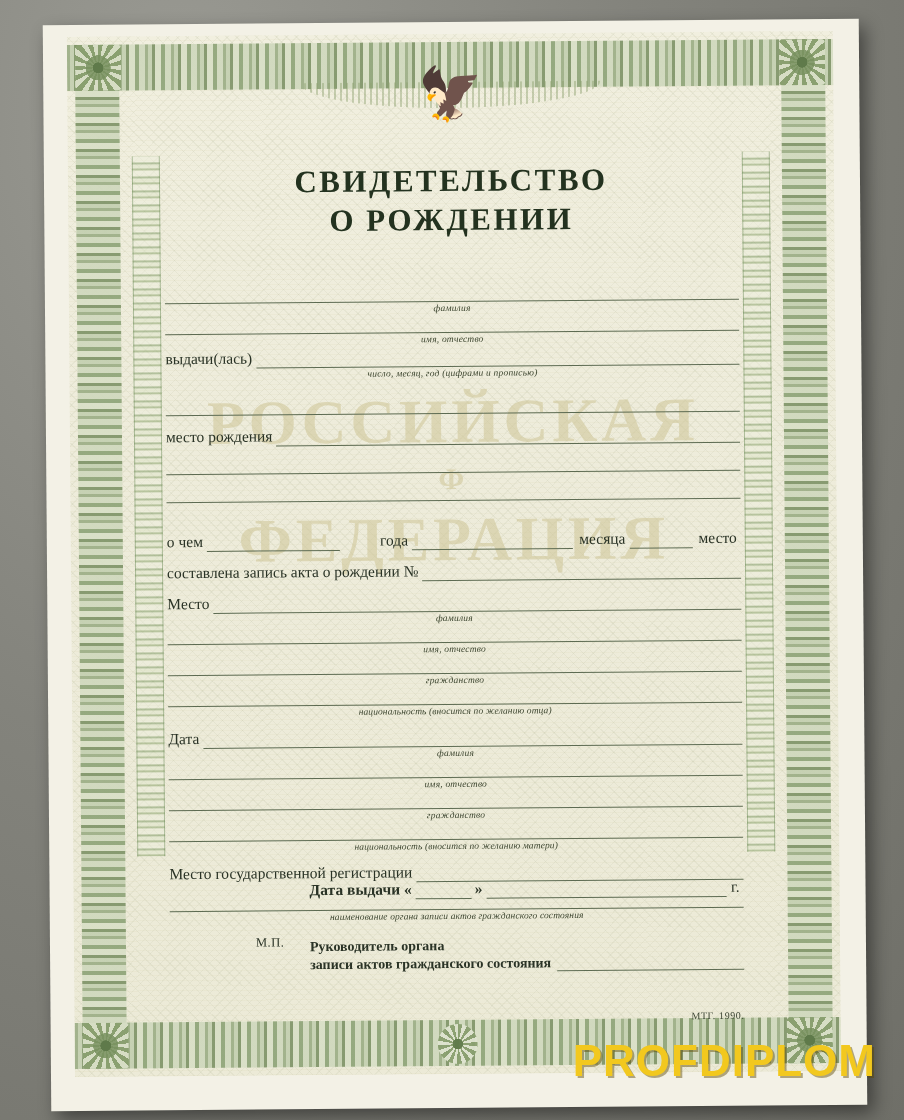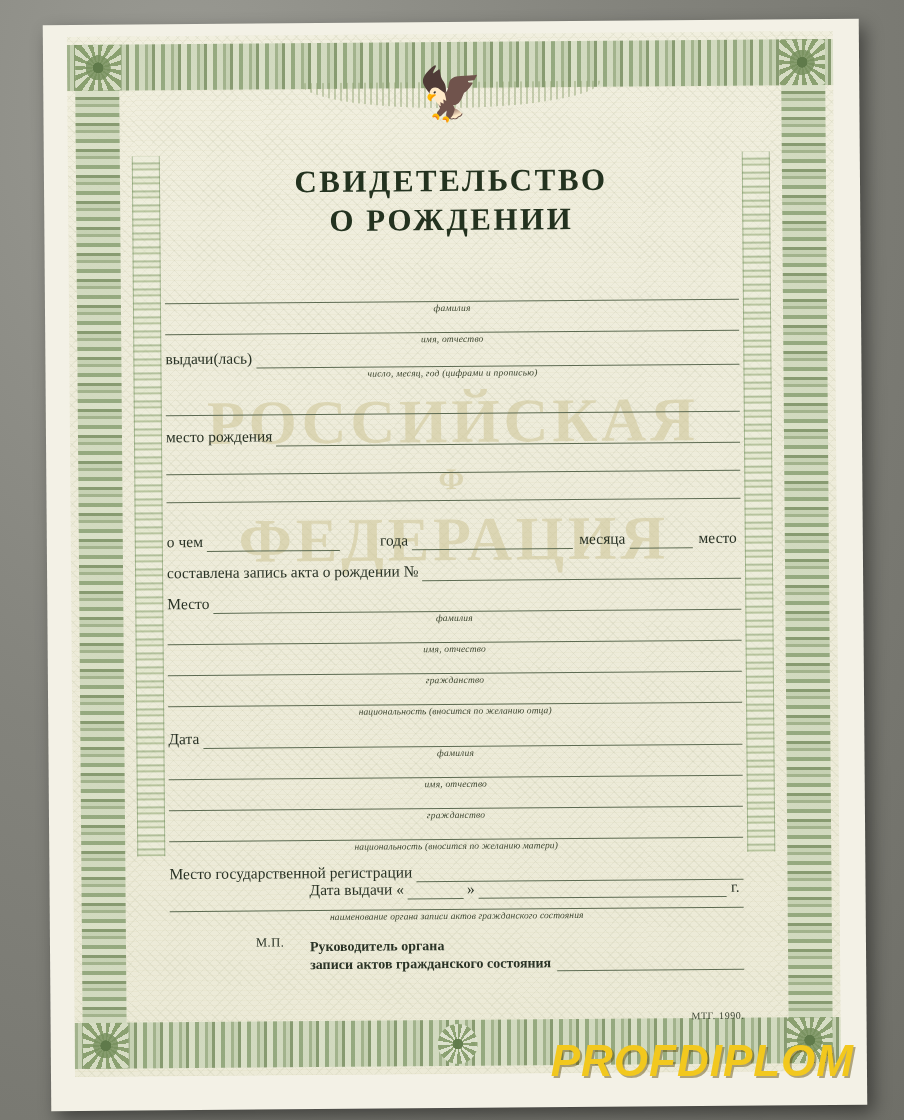--- a/index.html
+++ b/index.html
@@ -223,21 +223,21 @@
     left: 96px;
     right: 96px;
     top: 846px;
     color: #2a3326;
   }
   .issue-row {
     display: flex;
     align-items: flex-end;
     padding-left: 140px;
   }
-  .issue-row .lbl { font-size: 15.5px; font-weight: normal; }
+  .issue-row .lbl { font-size: 15.5px; font-weight: bold; }
   .mp {
     position: absolute;
     left: 86px;
     top: 54px;
     font-size: 12.5px;
     letter-spacing: .5px;
   }
   .signer {
     display: flex;
     align-items: flex-end;
@@ -256,25 +256,24 @@
     right: 96px;
     top: 978px;
     font-size: 10px;
     letter-spacing: .6px;
     color: #3b4432;
   }
 
   
   #logo {
     position: absolute;
-    right: 50px;
+    right: 28px;
     bottom: 34px;
     font-family: "Liberation Sans", sans-serif;
     font-weight: bold;
-    font-style: italic;
     font-size: 44px;
     letter-spacing: 1px;
     color: #f2c81e;
     text-shadow: 2px 2px 0 rgba(90,70,0,.45);
   }
 </style>
 </head>
 <body>
 
 <div id="page">

